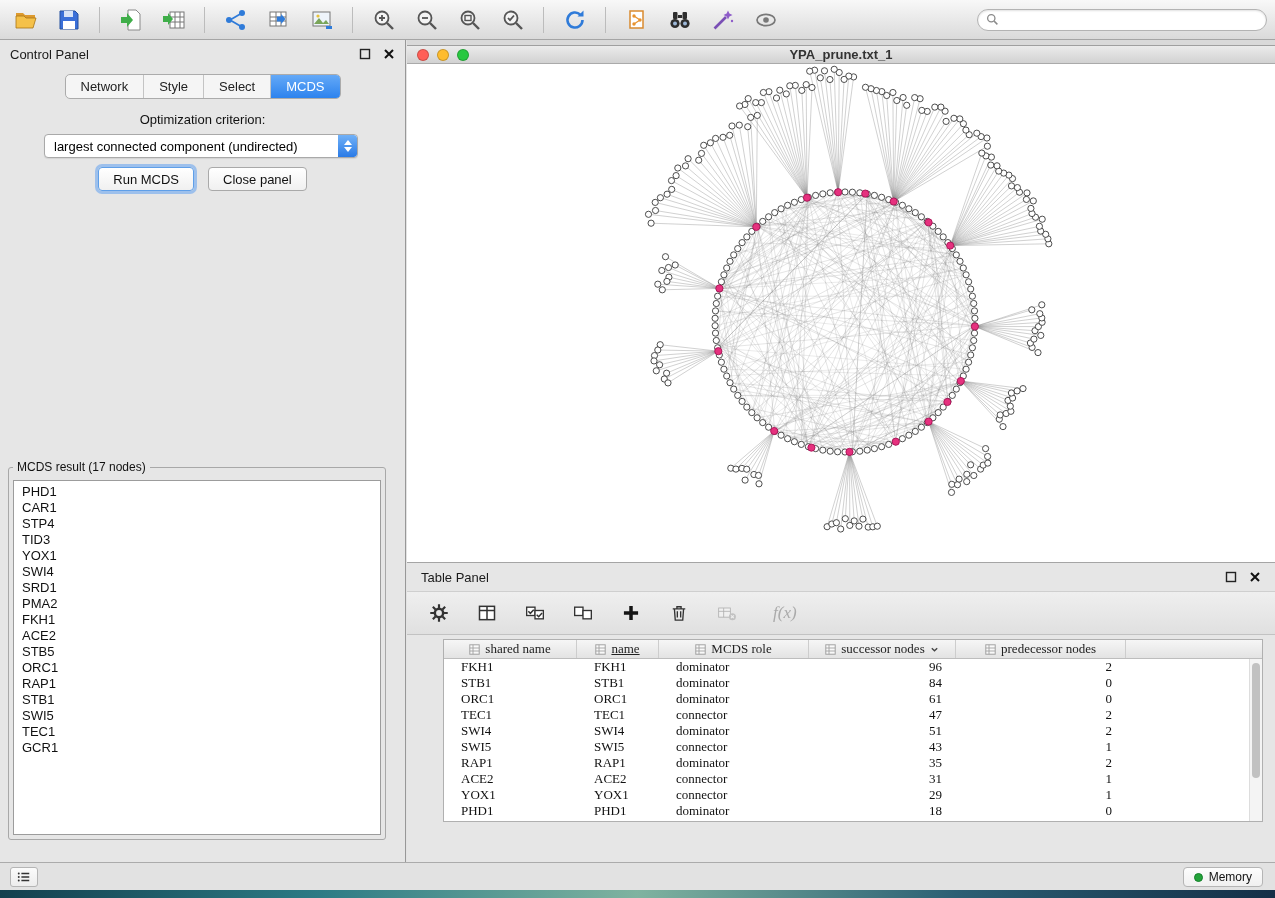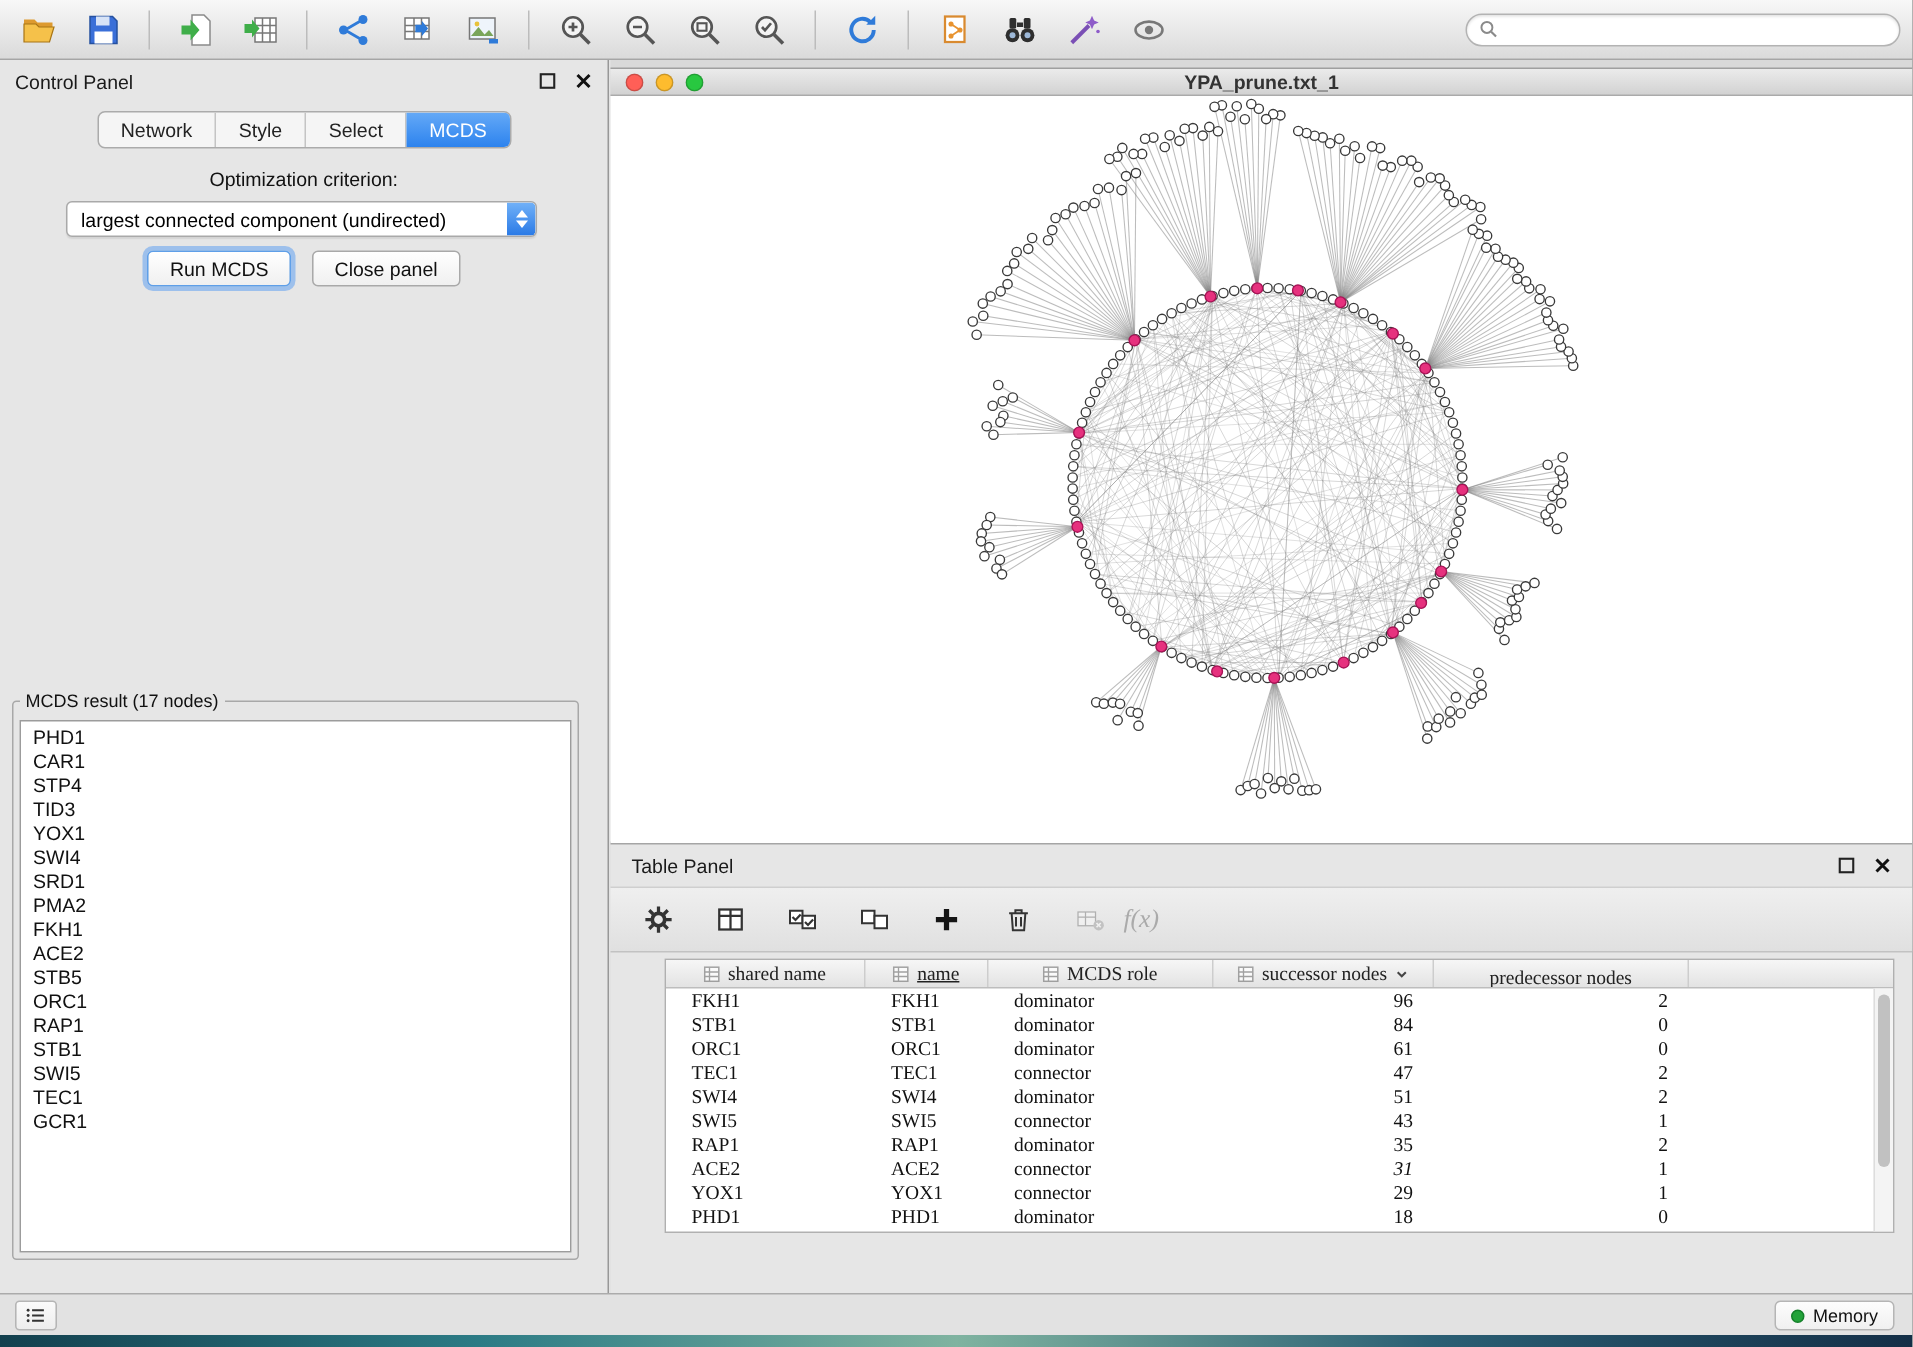--- a/index.html
+++ b/index.html
@@ -63,21 +63,21 @@
     display:flex; align-items:center; justify-content:center; font-size:13px; font-weight:bold; color:#333; position:relative; }
   .traffic { position:absolute; left:10px; top:3px; display:flex; gap:8px; }
   .light { width:12px; height:12px; border-radius:50%; border:1px solid rgba(0,0,0,.2); cursor:pointer; }
   .net-canvas { height:498px; background:#fff; }
   .net-canvas svg { display:block; width:100%; height:100%; }
 
   
   .table-panel { position:absolute; left:407px; top:562px; right:0; height:300px; background:#e6e6e6; border-top:1px solid #a5a5a5; }
   .tp-toolbar { position:absolute; left:0; top:28px; right:0; height:44px;
     background:linear-gradient(#efefef,#e0e0e0); border-top:1px solid #cfcfcf; border-bottom:1px solid #c2c2c2;
-    display:flex; align-items:center; padding:0 18px; gap:8px; }
+    display:flex; align-items:center; padding:0 18px; gap:32px; }
   .tp-btn { width:28px; height:28px; display:flex; align-items:center; justify-content:center; cursor:pointer; }
   .tp-btn svg { width:20px; height:20px; }
   .fx-label { font-size:17px; font-style:italic; color:#aaa; font-family:"Liberation Serif", serif; cursor:default; }
   .table-wrap { position:absolute; left:12px; right:12px; top:76px; height:183px; background:#fff;
     border:1px solid #b0b0b0; overflow:hidden; font-family:"Liberation Serif", serif;margin-left:24px; }
   .thead { display:flex; height:19px; background:linear-gradient(#f6f6f6,#e3e3e3); border-bottom:1px solid #bdbdbd; }
   .th { display:flex; align-items:center; justify-content:center; gap:5px; font-size:13px; color:#222;
     border-right:1px solid #cdcdcd; overflow:hidden; white-space:nowrap; cursor:pointer; }
   .th svg.colicon { width:11px; height:11px; opacity:.75; }
   .th svg.chev { width:9px; height:9px; }
@@ -1142,21 +1142,21 @@
           <div class="th" style="width: 147px;">
             <svg class="colicon" viewBox="0 0 11 11">
               <rect x="0.8" y="0.8" width="9.4" height="9.4" fill="#fff" stroke="#888"></rect>
               <path d="M0.8 4h9.4M0.8 7h9.4M4 0.8v9.4" stroke="#888" stroke-width=".9"></path>
             </svg>
             <span>successor nodes</span>
             <svg class="chev" viewBox="0 0 10 10">
               <path d="M2 3.5l3 3 3-3" fill="none" stroke="#444" stroke-width="1.5"></path>
             </svg>
           </div>
-          <div class="th" style="width: 170px; flex-direction: column;">
+          <div class="th" style="width: 170px;">
             <svg class="colicon" viewBox="0 0 11 11">
               <rect x="0.8" y="0.8" width="9.4" height="9.4" fill="#fff" stroke="#888"></rect>
               <path d="M0.8 4h9.4M0.8 7h9.4M4 0.8v9.4" stroke="#888" stroke-width=".9"></path>
             </svg>
             <span>predecessor nodes</span>
           </div>
           <div class="th" style="flex: 1 1 0%; border-right: none;"></div>
         </div>
       <div class="tbody">
           <div class="trow">
@@ -1205,21 +1205,21 @@
             <div class="td txt" style="width: 133px;">RAP1</div>
             <div class="td txt" style="width: 82px;">RAP1</div>
             <div class="td txt" style="width: 150px;">dominator</div>
             <div class="td num" style="width: 147px;">35</div>
             <div class="td num" style="width: 170px;">2</div>
           </div>
           <div class="trow">
             <div class="td txt" style="width: 133px;">ACE2</div>
             <div class="td txt" style="width: 82px;">ACE2</div>
             <div class="td txt" style="width: 150px;">connector</div>
-            <div class="td num" style="width: 147px; font-style: italic;">31</div>
+            <div class="td num" style="width: 147px;">31</div>
             <div class="td num" style="width: 170px;">1</div>
           </div>
           <div class="trow">
             <div class="td txt" style="width: 133px;">YOX1</div>
             <div class="td txt" style="width: 82px;">YOX1</div>
             <div class="td txt" style="width: 150px;">connector</div>
             <div class="td num" style="width: 147px;">29</div>
             <div class="td num" style="width: 170px;">1</div>
           </div>
           <div class="trow">

